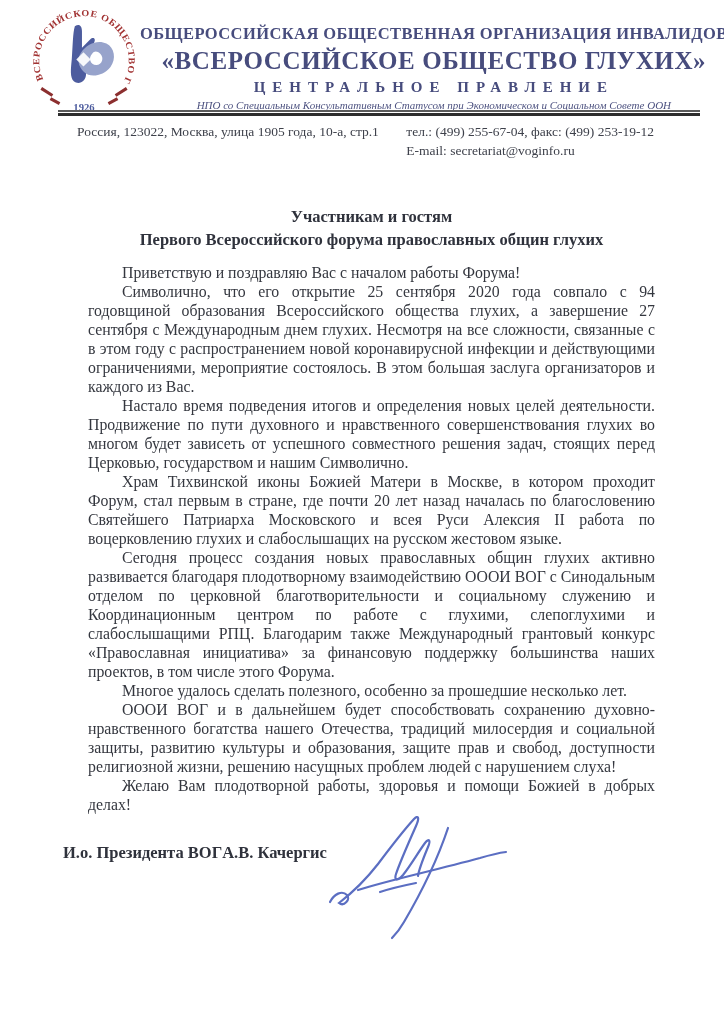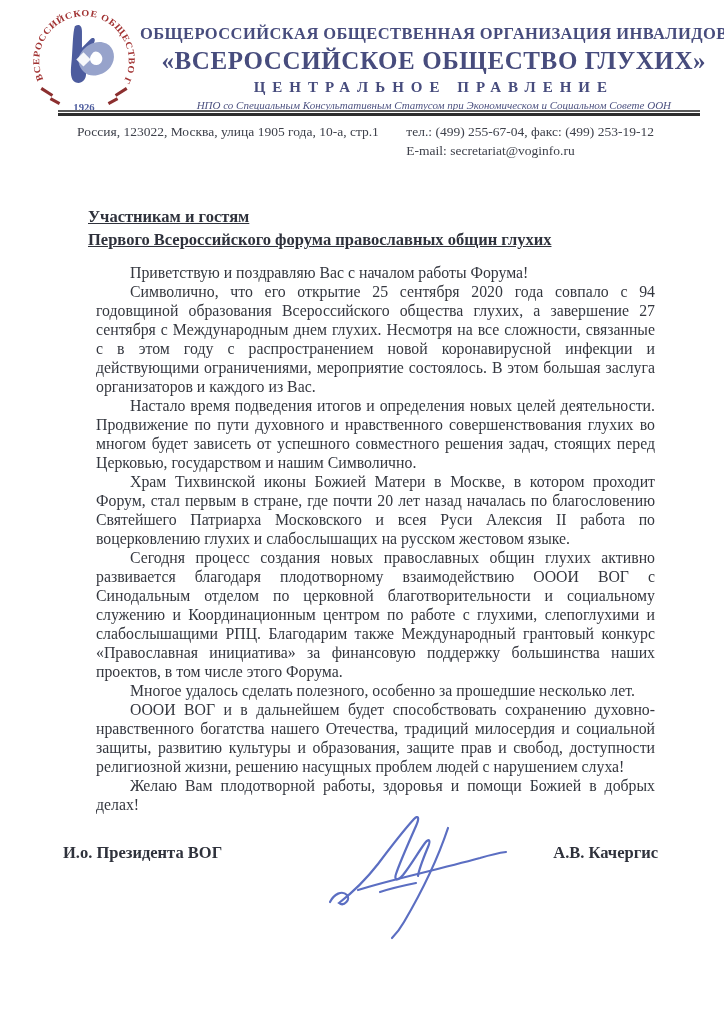--- a/index.html
+++ b/index.html
@@ -22,30 +22,30 @@
   }
   
   .contacts{
     position:absolute;top:123px;left:77px;right:70px;
     display:flex;justify-content:space-between;
     font-size:13.5px;line-height:1.38;color:#3e414b;
   }
   .contacts .col{white-space:nowrap;}
   
   .body-block{position:absolute;top:205px;left:88px;width:567px;}
-  .title{ font-weight:bold;font-size:16.5px;line-height:23px;color:#2f323c;text-decoration:underline;}
-  .paras{margin-top:12px;margin-left:8px;}
+  .title{ text-align:center;font-weight:bold;font-size:16.5px;line-height:23px;color:#2f323c;}
+  .paras{margin-top:12px;}
   .paras p{
     margin:0;font-size:15.8px;line-height:19px;text-align:justify;
     text-indent:34px;color:#34373f;
   }
   
   .sign-row{
     position:absolute;top:843px;left:63px;right:66px;
-    display:flex;justify-content:space-between;
+    display:flex;
     font-weight:bold;font-size:16.5px;color:#2f323c;
   }
   .signature-svg{position:absolute;top:800px;left:320px;width:200px;height:140px;}
 </style>
 </head>
 <body>
 
 <div class="page">
 
   <div class="header">

